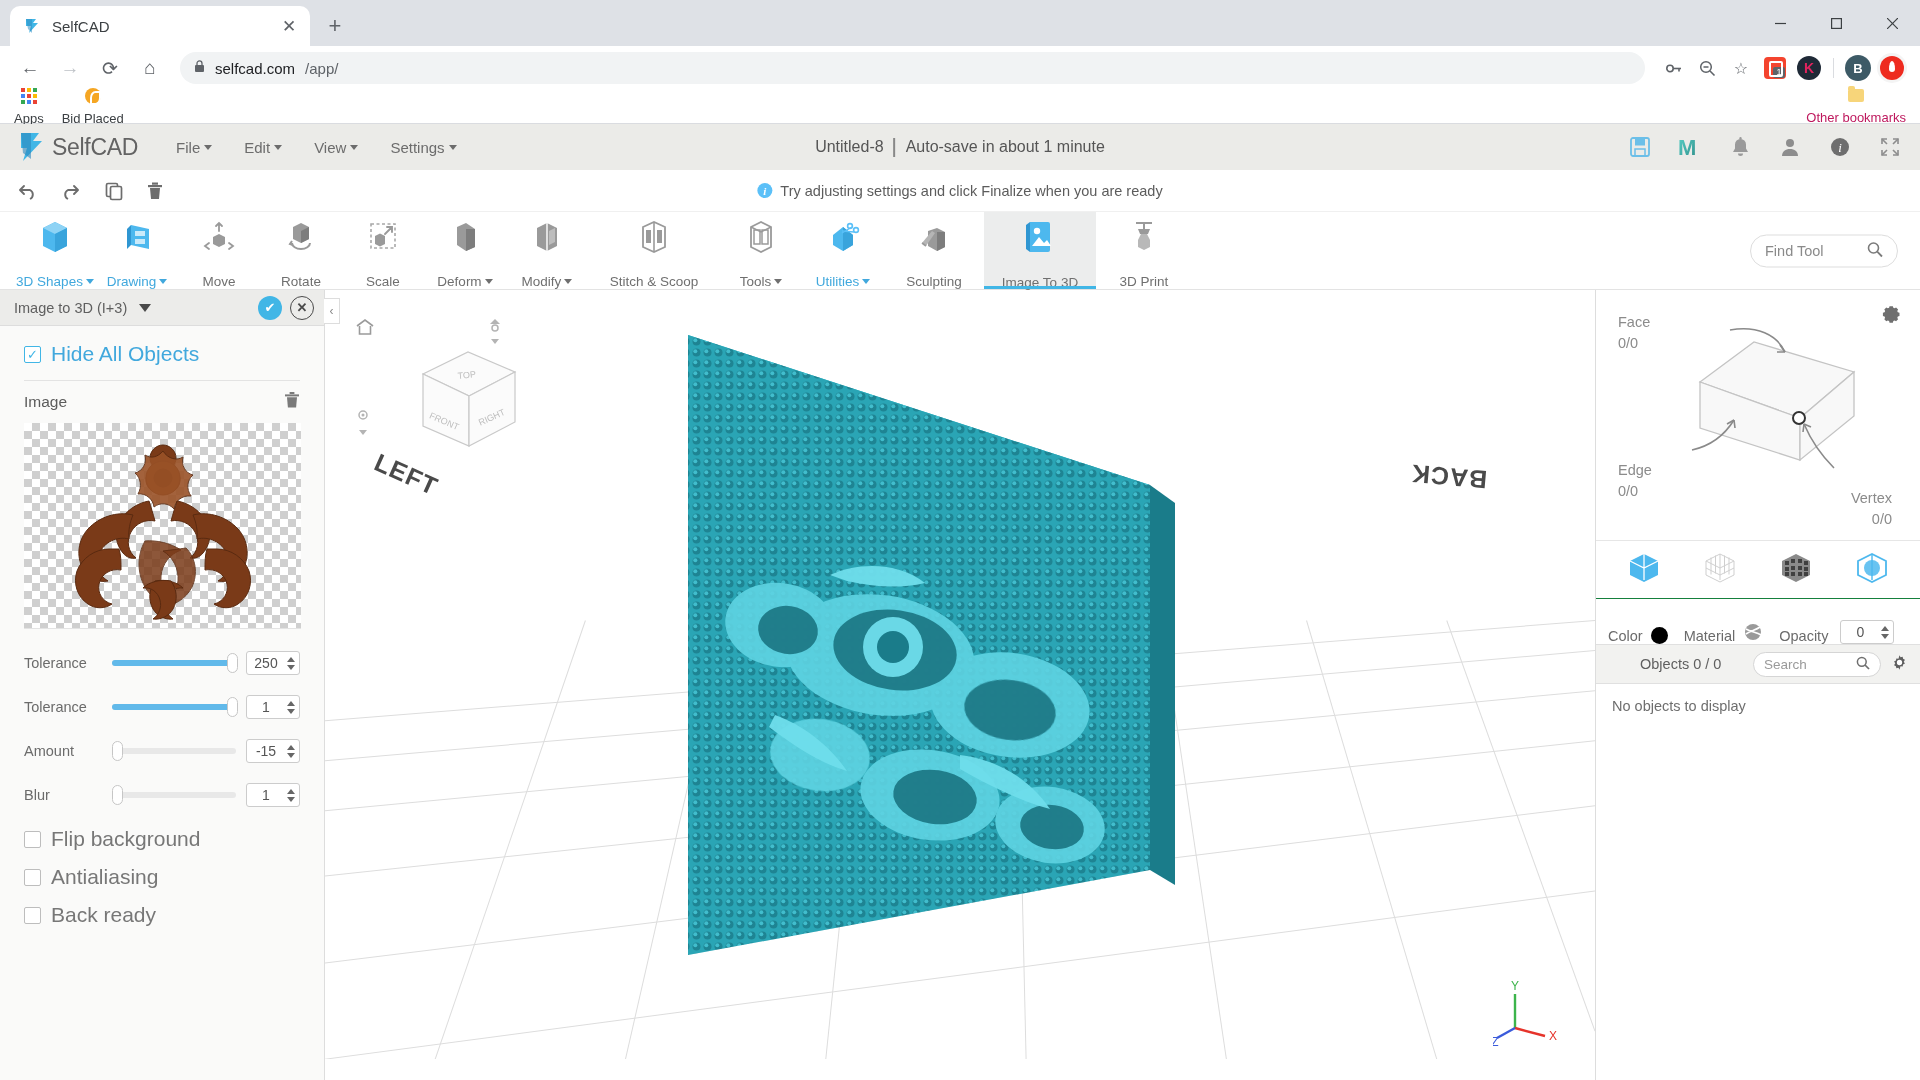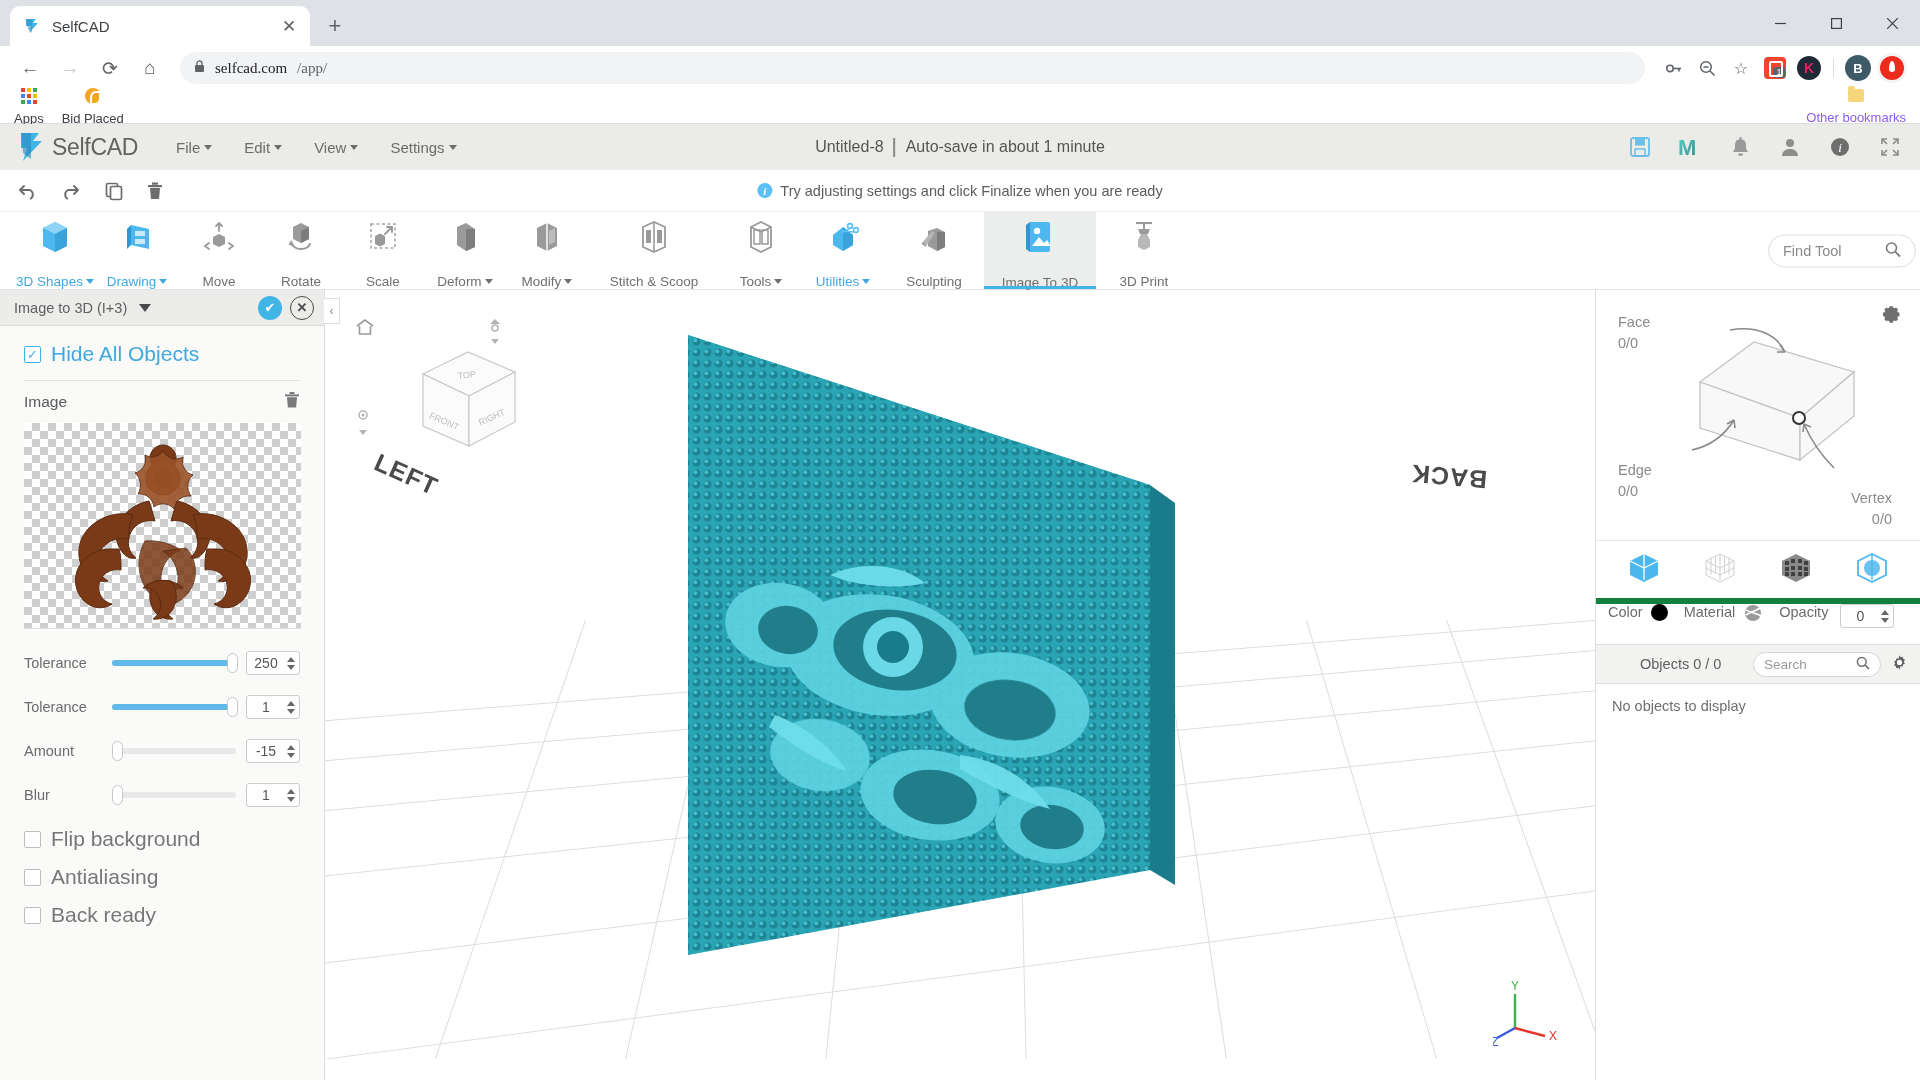--- a/index.html
+++ b/index.html
@@ -34,21 +34,21 @@
   .browser-toolbar {
     height: 44px; background: #fff; display: flex; align-items: center;
     padding: 0 12px; gap: 4px;
   }
   .nav-btn { width: 36px; height: 36px; display: flex; align-items: center; justify-content: center;
              color: #5f6368; font-size: 19px; border-radius: 50%; }
   .nav-btn.disabled { color: #bdc1c6; }
   .omnibox {
     flex: 1; height: 32px; background: #f1f3f4; border-radius: 16px;
     display: flex; align-items: center; padding: 8px 14px; gap: 10px;
-    margin: 0 8px; font-size: 15px; color: #202124; font-family: Liberation Serif, serif;
+    margin: 0 8px; font-size: 15px; color: #202124;
   }
   .lock-icon { font-size: 13px; color: #5f6368; }
   .omni-path { color: #5f6368; }
   .tb-icons { display: flex; align-items: center; gap: 2px; }
   .tb-icon { width: 32px; height: 32px; display: flex; align-items: center; justify-content: center;
              color: #5f6368; font-size: 16px; position: relative; }
   .ext-red { width: 22px; height: 22px; background: #f4442e; border-radius: 4px; position: relative; }
   .ext-red::after { content:''; position:absolute; left:5px; top:4px; width:10px; height:12px;
                     border:2px solid #fff; border-radius:2px; }
   .ext-badge { position: absolute; right: 1px; bottom: 1px; background: #5f6368; color: #fff;
@@ -76,21 +76,21 @@
   .apps-grid i:nth-child(2){background:#fbbc05}
   .apps-grid i:nth-child(3){background:#34a853}
   .apps-grid i:nth-child(4){background:#4285f4}
   .apps-grid i:nth-child(5){background:#ea4335}
   .apps-grid i:nth-child(6){background:#fbbc05}
   .apps-grid i:nth-child(7){background:#34a853}
   .apps-grid i:nth-child(8){background:#4285f4}
   .apps-grid i:nth-child(9){background:#ea4335}
   .bm-ico-orange { width: 16px; height: 16px; border-radius: 50%; background: #f5a623; position: relative; }
   .bm-ico-orange::after{content:'';position:absolute;left:5px;top:3px;width:7px;height:10px;border:2px solid #fff;border-radius:50% 0 50% 0;}
-  .bm-right { margin-left: auto; display: flex; align-items: center; gap: 8px; color: #8b5cf6; }
+  .bm-right { margin-left: auto; display: flex; align-items: center; gap: 8px; color: #be185d; }
   .folder-ico { width: 16px; height: 13px; background: #f7d57a; border-radius: 2px 2px 2px 2px; position: relative; }
   .folder-ico::before{content:'';position:absolute;top:-3px;left:0;width:7px;height:4px;background:#f7d57a;border-radius:2px 2px 0 0;}
 
   
   .app { width: 1920px; height: calc(1080px - 46px - 44px - 34px); background: #fff;
          display: flex; flex-direction: column; }
 
   .menubar { height: 46px; background: #ebebe8; display: flex; align-items: center;
              padding: 0 18px; position: relative; }
   .logo-wrap { display: flex; align-items: center; gap: 4px; margin-right: 22px; }
@@ -120,21 +120,21 @@
   .tool {
     width: 82px; display: flex; flex-direction: column; align-items: center;
     justify-content: flex-start; padding-top: 6px; gap: 19px; position: relative;
   }
   .tool.active { background: #eceded; }
   .tool.active::after { content:''; position:absolute; bottom:0; left:0; right:0; height:3px; background:#41b6e6; }
   .tool-ico { height: 38px; display: flex; align-items: center; justify-content: center; }
   .tool-label { font-size: 13.5px; color: #6f6f6f; display: flex; align-items: center; gap: 3px;
                 white-space: nowrap; }
   .tool.blue .tool-label { color: #41a8dd; }
-  .find-tool { position: absolute; right: 4px; top: 50%; transform: translateY(-50%);
+  .find-tool { position: absolute; right: 22px; top: 50%; transform: translateY(-50%);
                width: 148px; height: 33px; border: 1px solid #ddd; border-radius: 17px;
                display: flex; align-items: center; padding: 0 14px; font-size: 14.5px; color: #8a8a8a; }
   .find-tool .mag { margin-left: auto; color: #7b7b7b; }
 
   .workspace { flex: 1; display: flex; position: relative; min-height: 0; }
 
   
   .left-panel { width: 325px; background: #fafaf9; border-right: 1px solid #ddd;
                 display: flex; flex-direction: column; position: relative; }
   .lp-header { height: 36px; background: #ececea; display: flex; align-items: center;
@@ -209,22 +209,22 @@
   .sel-lbl { position: absolute; font-size: 14.5px; color: #8b8b8b; line-height: 1.45; }
   .sel-face { left: 22px; top: 22px; }
   .sel-edge { left: 22px; bottom: 38px; }
   .sel-vertex { right: 28px; bottom: 10px; text-align: right; }
   .rp-row { height: 48px; display: flex; align-items: center; padding: 0 16px;
             border-top: 1px solid #e6e6e6; background: #fafafa; }
   .rp-row-title { font-size: 14.5px; color: #6b6b6b; }
   .rp-row-icons { margin-left: auto; display: flex; align-items: center; gap: 18px; color: #8c8c8c; }
   .view-modes { height: 58px; display: flex; align-items: center; justify-content: space-around;
                 border-top: 1px solid #e6e6e6; padding: 0 10px; }
-  .mat-row { height: 46px; display: flex; align-items: flex-start; padding: 0 12px; gap: 8px;
-             border-top: 6px solid #15803d; font-size: 14.5px; color: #6b6b6b; }
+  .mat-row { height: 46px; display: flex; align-items: flex-end; padding: 0 12px; gap: 8px;
+             border-top: 1px solid #15803d; font-size: 14.5px; color: #6b6b6b; }
   .color-dot { width: 17px; height: 17px; border-radius: 50%; background: #000; }
   .obj-row { height: 40px; display: flex; align-items: center; padding: 0 12px; gap: 10px;
              background: #f2f2f0; border-top: 1px solid #e0e0e0; border-bottom: 1px solid #e0e0e0; }
   .obj-count { font-size: 14.5px; color: #5f5f5f; margin-left: 32px; }
   .obj-search { margin-left: auto; width: 128px; height: 25px; border: 1px solid #d5d5d5;
                 border-radius: 13px; background: #fff; display: flex; align-items: center;
                 padding: 0 10px; font-size: 13.5px; color: #9a9a9a; }
   .obj-search .mag { margin-left: auto; color: #6f6f6f; }
   .obj-empty { padding: 14px 16px; font-size: 14.5px; color: #6e6e6e; }
 </style>

